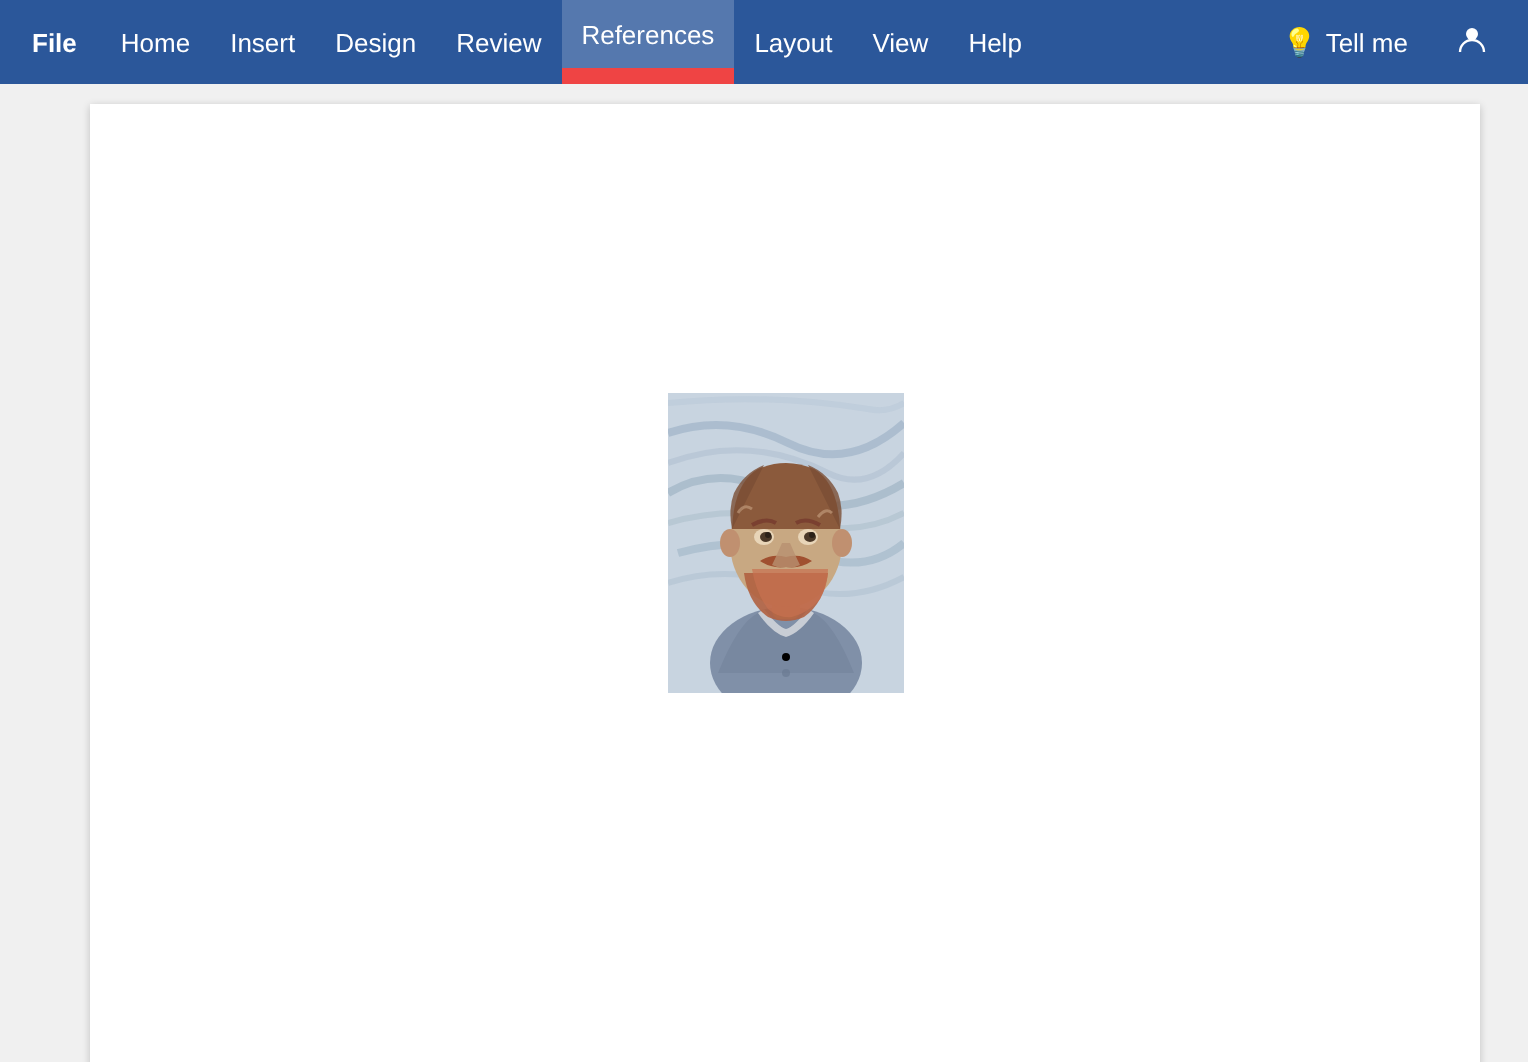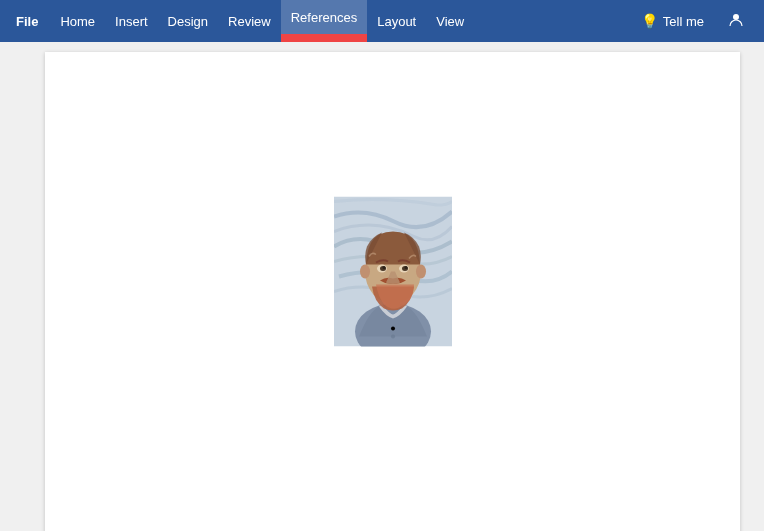--- a/index.html
+++ b/index.html
@@ -152,20 +152,23 @@
     </div>
     <div class="menu-item active">
       <span>References</span>
     </div>
     <div class="menu-item">
       <span>Layout</span>
     </div>
     <div class="menu-item">
       <span>View</span>
     </div>
+    <div class="menu-item">
+      <span>Help</span>
+    </div>
   </div>
 
   <div class="menu-right">
     <div class="menu-right-item">
       <span style="font-size:14px;">💡</span>
       <span>Tell me</span>
     </div>
     <div class="menu-right-item">
       <span>
         <svg width="16" height="16" viewBox="0 0 16 16" fill="white">

